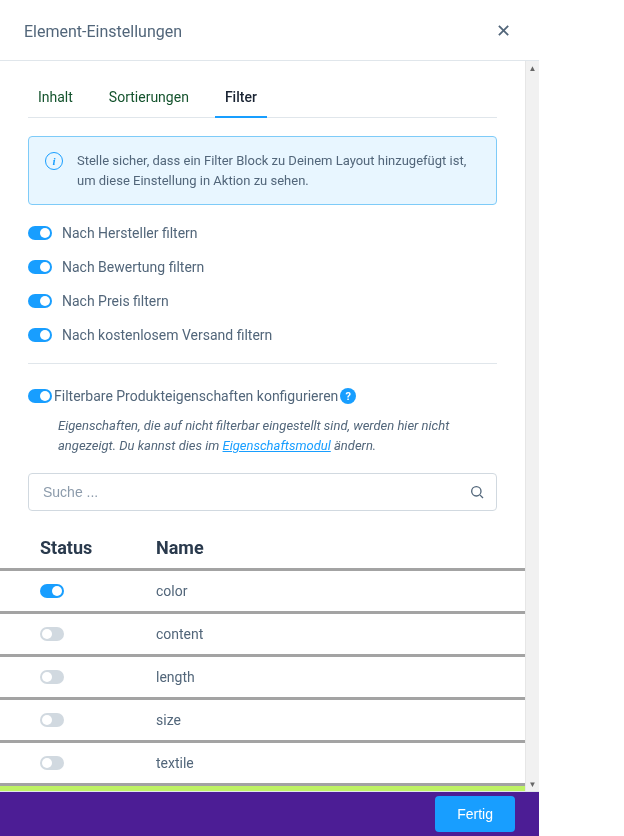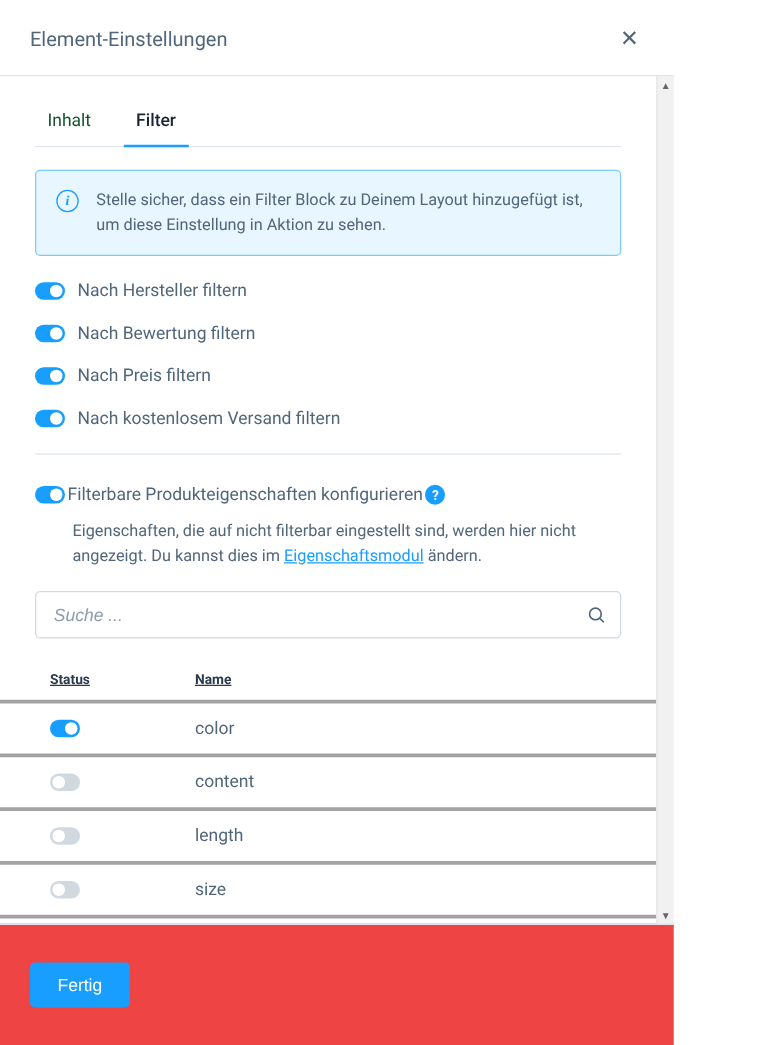--- a/index.html
+++ b/index.html
@@ -155,56 +155,55 @@
     font-weight: 700;
     display: inline-flex;
     align-items: center;
     justify-content: center;
   }
   .config-desc {
     margin: 0 28px 18px 58px;
     font-size: 13px;
     line-height: 1.5;
     color: #52667a;
+    font-style: italic;
   }
   .config-desc a { color: #189eff; text-decoration: underline; }
 
   .search-wrap {
     margin: 0 28px 16px 28px;
     position: relative;
   }
   .search-input {
     width: 100%;
     padding: 10px 40px 10px 14px;
     border: 1px solid #d1d9e0;
     border-radius: 4px;
     font-size: 14px;
     color: #52667a;
     background: #fff;
-    font-style: italic;
   }
   .search-input::placeholder { color: #8c9bab; }
   .search-icon {
     position: absolute;
     right: 12px; top: 50%;
     transform: translateY(-50%);
     color: #52667a;
   }
   .search-icon svg { width: 16px; height: 16px; display: block; }
 
   .table {
     width: 100%;
   }
   .th-row {
     display: flex;
     padding: 10px 28px 10px 40px;
     font-weight: 700;
-    font-size: 11px;
+    font-size: 18px;
     color: #2a3a4d;
-    text-decoration: underline;
   }
   .col-status { width: 116px; }
   .col-name { flex: 1; }
   .td-row {
     display: flex;
     align-items: center;
     padding: 12px 28px 12px 40px;
     border-top: 3px solid #a3a3a3;
     font-size: 14px;
   }
@@ -232,23 +231,24 @@
     color: #fff;
     width: 28px; height: 28px;
     border-radius: 4px;
     display: flex; align-items: center; justify-content: center;
     font-size: 13px;
     font-weight: 500;
   }
 
   .footer {
     border-top: 1px solid #e0e6eb;
-    background: #ef4444;
-    padding: 30px 24px;
-    display: flex;
+    background: #4c1d95;
+    padding: 4px 24px;
+    display: flex;
+    justify-content: flex-end;
   }
   .done-btn {
     background: #189eff;
     color: #fff;
     border: none;
     border-radius: 4px;
     padding: 10px 22px;
     font-size: 14px;
     cursor: pointer;
   }
@@ -284,20 +284,21 @@
 
   <div class="body">
     <div class="scrollbar-fake">
       <div class="arrow up">▲</div>
       <div class="arrow down">▼</div>
     </div>
     <div class="body-inner">
 
       <div class="tabs" id="tabs">
           <div class="tab">Inhalt</div>
+          <div class="tab">Sortierungen</div>
           <div class="tab active">Filter</div>
         </div>
 
       <div class="alert">
         <span class="info-icon">i</span>
         <span>Stelle sicher, dass ein Filter Block zu Deinem Layout hinzugefügt ist, um diese Einstellung in Aktion zu sehen.</span>
       </div>
 
       <div class="toggle-grid">
         <div class="toggle-row">

